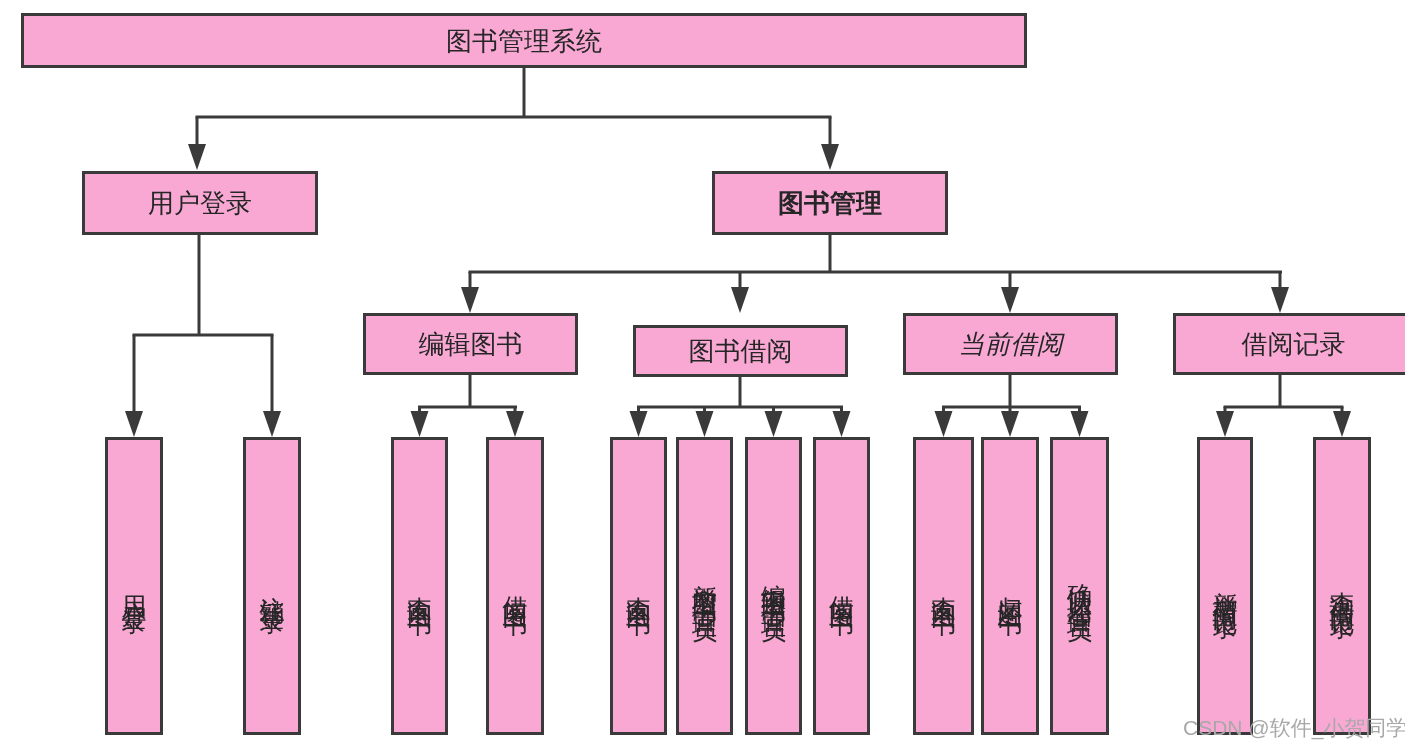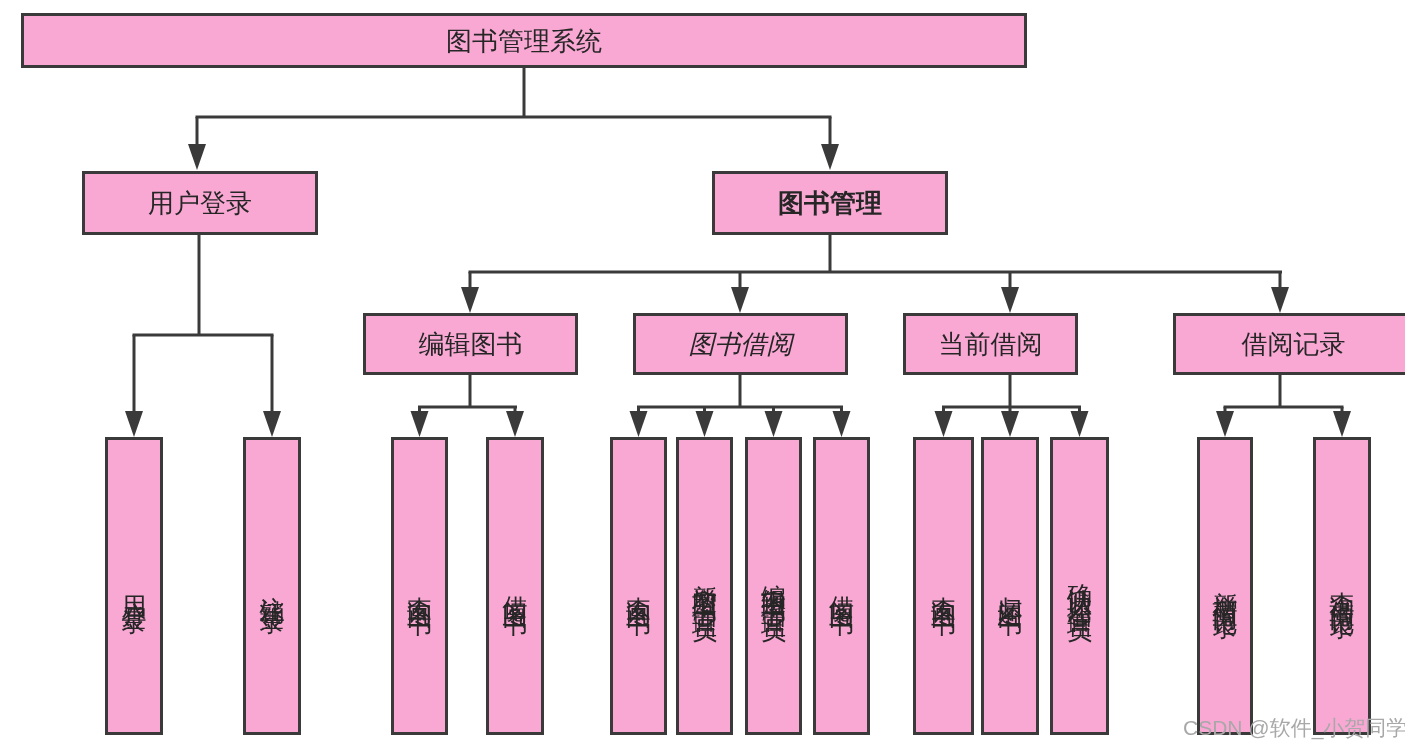--- a/index.html
+++ b/index.html
@@ -132,22 +132,22 @@
       <polygon points="1333,411 1351,411 1342,437"></polygon>
     </g>
   </svg>
 
   <div class="node h-node" style="left:21px; top:13px; width:1006px; height:55px;">图书管理系统</div>
 
   <div class="node h-node" style="left:82px; top:171px; width:236px; height:64px;">用户登录</div>
   <div class="node h-node" style="left:712px; top:171px; width:236px; height:64px;font-weight:bold;">图书管理</div>
 
   <div class="node h-node" style="left:363px; top:313px; width:215px; height:62px;">编辑图书</div>
-  <div class="node h-node" style="left:633px; top:313px; width:215px; height:62px;font-style:italic;">图书借阅</div>
-  <div class="node h-node" style="left:903px; top:313px; width:175px; height:62px;">当前借阅</div>
+  <div class="node h-node" style="left:633px; top:325px; width:215px; height:52px;">图书借阅</div>
+  <div class="node h-node" style="left:903px; top:313px; width:215px; height:62px;font-style:italic;">当前借阅</div>
   <div class="node h-node" style="left:1173px; top:313px; width:241px; height:62px;">借阅记录</div>
 
   <div class="node v-node" style="left:105px; top:437px; width:58px; height:298px;">用户登录</div>
   <div class="node v-node" style="left:243px; top:437px; width:58px; height:298px;">注销登录</div>
 
   <div class="node v-node" style="left:391px; top:437px; width:57px; height:298px;">查询图书</div>
   <div class="node v-node" style="left:486px; top:437px; width:58px; height:298px;">借阅图书</div>
 
   <div class="node v-node" style="left:610px; top:437px; width:57px; height:298px;">查询图书</div>
   <div class="node v-node" style="left:676px; top:437px; width:57px; height:298px;">新增图书（管理员）</div>

